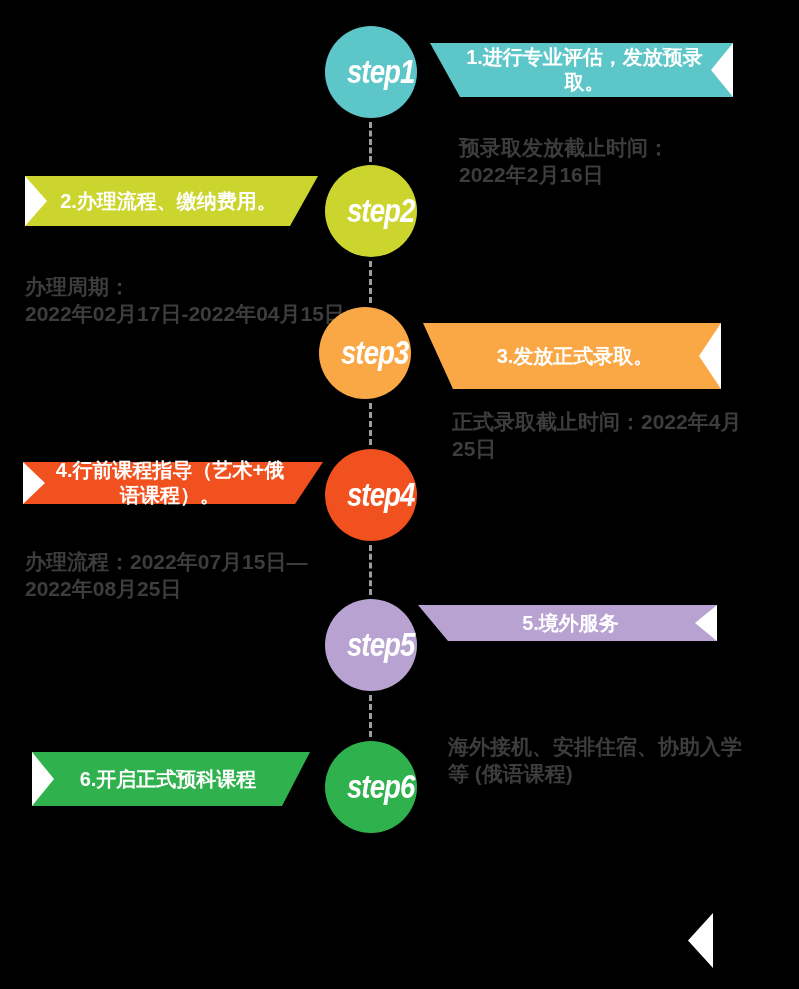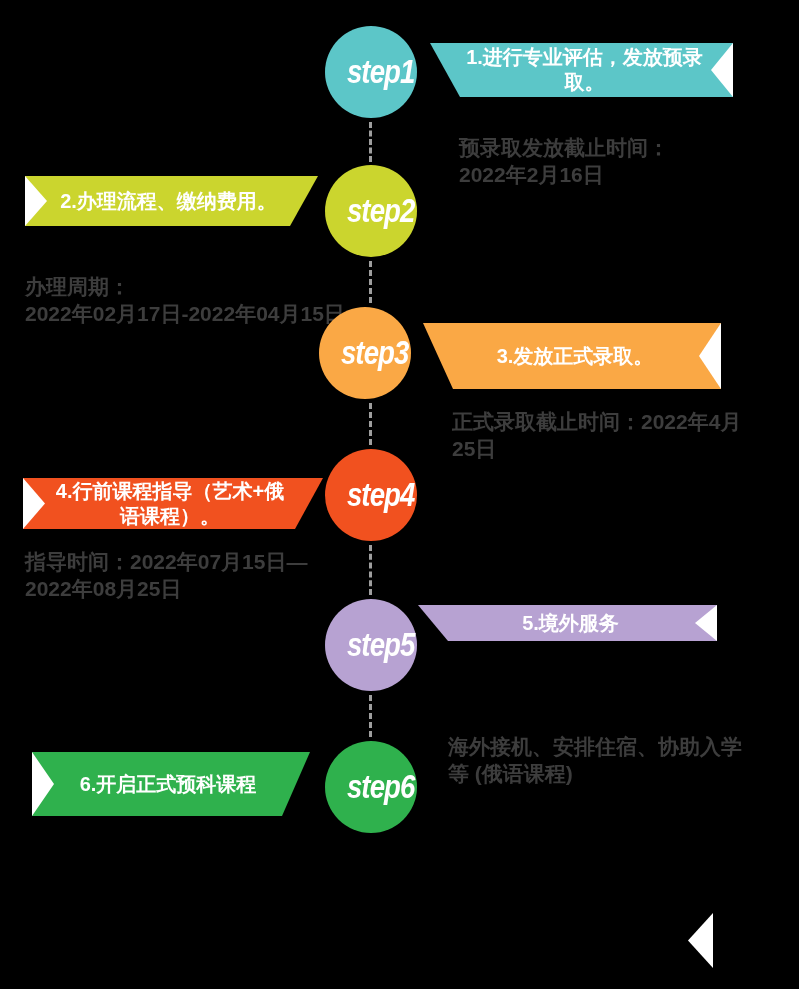--- a/index.html
+++ b/index.html
@@ -111,31 +111,31 @@
   .step-2 .banner { left: 25px; top: 176px; width: 293px; height: 50px; }
   .step-2 .desc   { left: 25px; top: 265px; margin-top: 8px; }
   .step-2 .connector { top: 261px; height: 42px; }
 
   .step-3 .circle { left: 319px; top: 307px; }
   .step-3 .banner { left: 423px; top: 323px; width: 298px; height: 66px; }
   .step-3 .desc   { left: 452px; top: 408px; max-width: 312px; white-space: normal; }
   .step-3 .connector { top: 403px; height: 42px; }
 
   .step-4 .circle { left: 325px; top: 449px; }
-  .step-4 .banner { left: 23px; top: 462px; width: 300px; height: 51px; margin-top: 16px; }
+  .step-4 .banner { left: 23px; top: 462px; width: 300px; height: 42px; }
   .step-4 .desc   { left: 25px; top: 548px; }
   .step-4 .connector { top: 545px; height: 50px; }
 
   .step-5 .circle { left: 325px; top: 599px; }
   .step-5 .banner { left: 418px; top: 605px; width: 299px; height: 36px; }
   .step-5 .desc   { left: 448px; top: 693px; margin-top: 40px; }
   .step-5 .connector { top: 695px; height: 42px; }
 
   .step-6 .circle { left: 325px; top: 741px; }
-  .step-6 .banner { left: 32px; top: 752px; width: 278px; height: 64px; }
+  .step-6 .banner { left: 32px; top: 752px; width: 278px; height: 54px; }
 
   
   .orphan-notch {
     position: absolute;
     left: 688px;
     top: 913px;
     width: 25px;
     height: 55px;
     background: #ffffff;
     clip-path: polygon(100% 0, 100% 100%, 0 50%);
@@ -197,21 +197,21 @@
   <div class="step step-4" style="--step-color: #F1511F;">
     <div class="circle">
       <span class="circle-label">step4</span>
     </div>
     <div class="banner left">
       <div class="banner-shape"></div>
       <div class="notch"></div>
       <div class="banner-label">4.行前课程指导（艺术+俄语课程）。</div>
     </div>
     <div class="desc">
-      <div>指导时间：2022年07月15日—</div>
+      <div>办理流程：2022年07月15日—</div>
       <div>2022年08月25日</div>
     </div>
     <div class="connector"></div>
   </div>
 
   <div class="step step-5" style="--step-color: #B7A2D2;">
     <div class="circle">
       <span class="circle-label">step5</span>
     </div>
     <div class="banner right">

